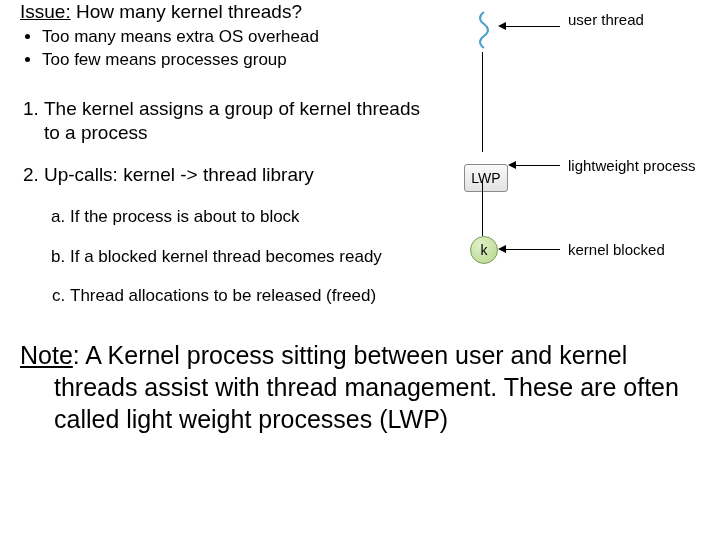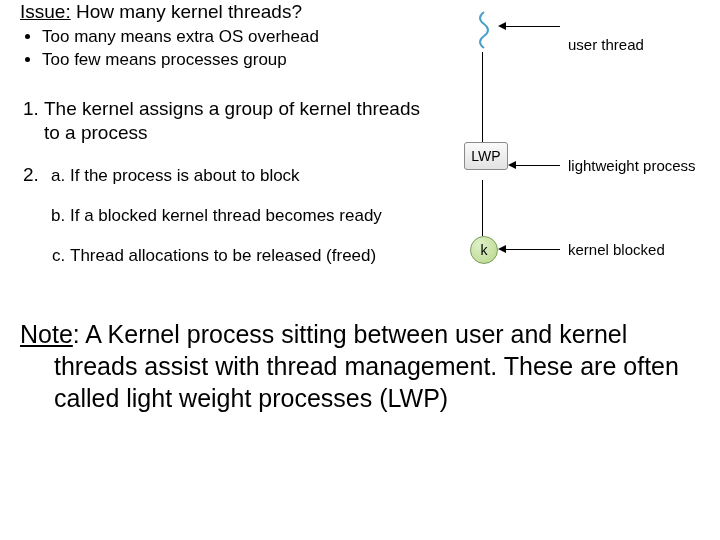--- a/index.html
+++ b/index.html
@@ -21,21 +21,21 @@
   .note-label{text-decoration:underline;}
 
   .diagram{position:relative;width:270px;height:300px;margin-top:4px;}
   .ut-squig{position:absolute;left:42px;top:4px;}
   .arrow{position:absolute;height:1px;background:#000;}
   .arrow::before{content:"";position:absolute;left:-6px;top:-4px;
     border-top:4px solid transparent;border-bottom:4px solid transparent;
     border-right:8px solid #000;}
   .vline{position:absolute;width:1px;background:#000;left:54px;}
   .lbl{position:absolute;font-size:15px;white-space:nowrap;}
-  .lwp-box{position:absolute;left:36px;top:138px;width:42px;height:26px;
+  .lwp-box{position:absolute;left:36px;top:160px;width:42px;height:26px;
     border:1px solid #8a8a8a;border-radius:3px;
     background:linear-gradient(#fafafa,#e2e2e2);font-size:14px;
     display:flex;align-items:center;justify-content:center;}
   .kcirc{position:absolute;left:42px;top:232px;width:26px;height:26px;
     border:1px solid #7a9c5a;border-radius:50%;
     background:radial-gradient(circle at 35% 30%,#dff0c8,#b8d68a);
     font-size:14px;display:flex;align-items:center;justify-content:center;}
 </style>
 </head>
 <body>
@@ -52,35 +52,36 @@
       <ul class="tight">
         <li>Too many means extra OS overhead</li>
         <li>Too few means processes group</li>
       </ul>
 
       <ol class="num">
         <li>
           <span>The kernel assigns a group of kernel threads to a process</span>
         </li>
         <li>
+          <span>Up-calls: kernel -&gt; thread library</span>
           <ol class="sub">
             <li>If the process is about to block</li>
             <li>If a blocked kernel thread becomes ready</li>
             <li>Thread allocations to be released (freed)</li>
           </ol>
         </li>
       </ol>
     </div>
 
     <div class="diagram">
       <svg class="ut-squig" width="28" height="44">
         <path d="M14 4 q-8 6 0 12 q8 6 0 12 q-8 6 0 12" fill="none" stroke="#4aa0c8" stroke-width="2"></path>
       </svg>
       <div class="arrow" style="left:76px;top:22px;width:56px;"></div>
-      <div class="lbl" style="left:140px;top:32px;">user thread</div>
+      <div class="lbl" style="left:140px;top:7px;">user thread</div>
 
       <div class="vline" style="top:48px;height:100px;"></div>
 
       <div class="lwp-box">LWP</div>
       <div class="arrow" style="left:86px;top:161px;width:46px;"></div>
       <div class="lbl" style="left:140px;top:153px;">lightweight process</div>
 
       <div class="vline" style="top:176px;height:56px;"></div>
 
       <div class="kcirc">k</div>

